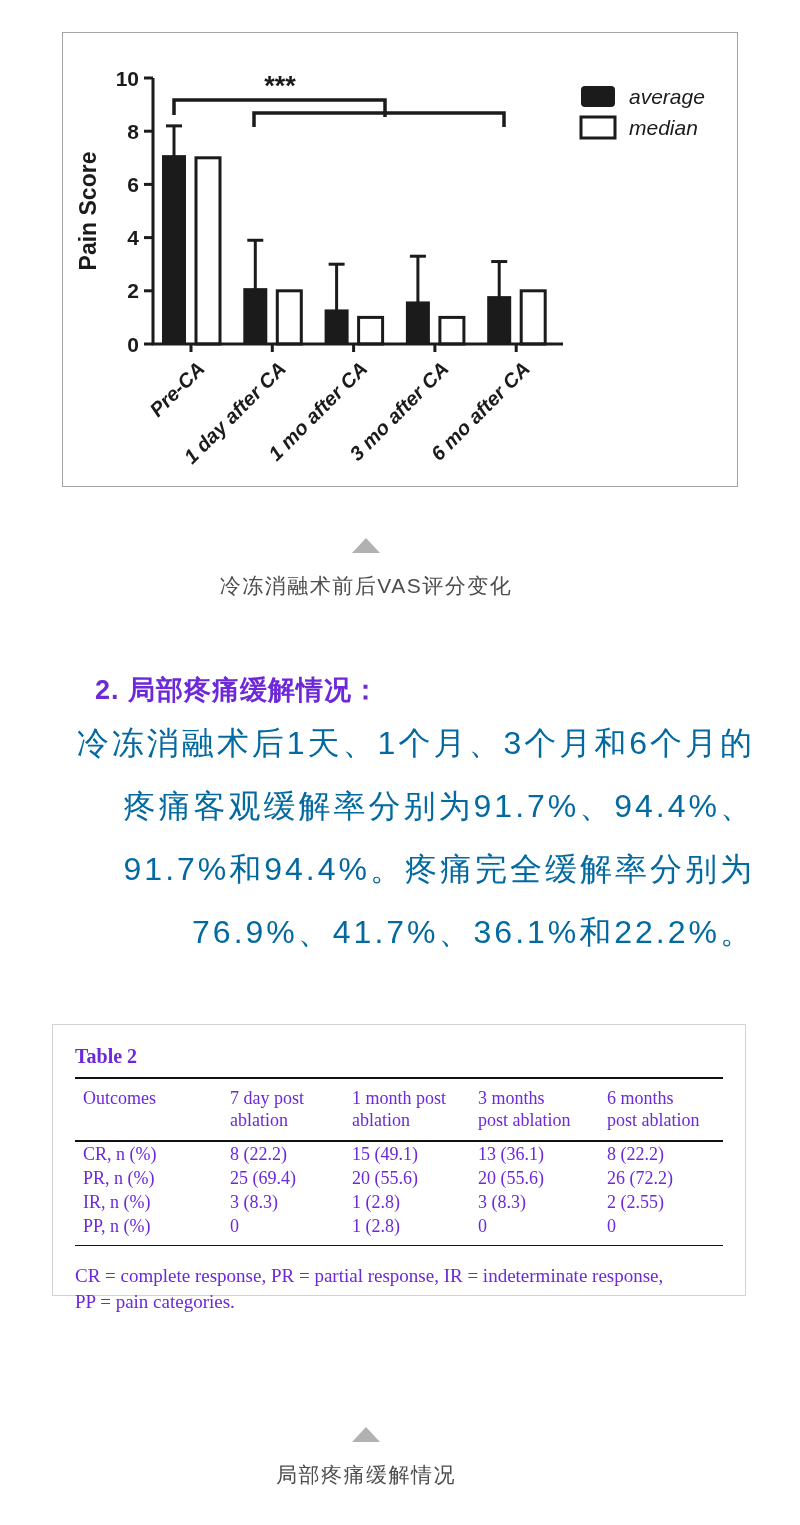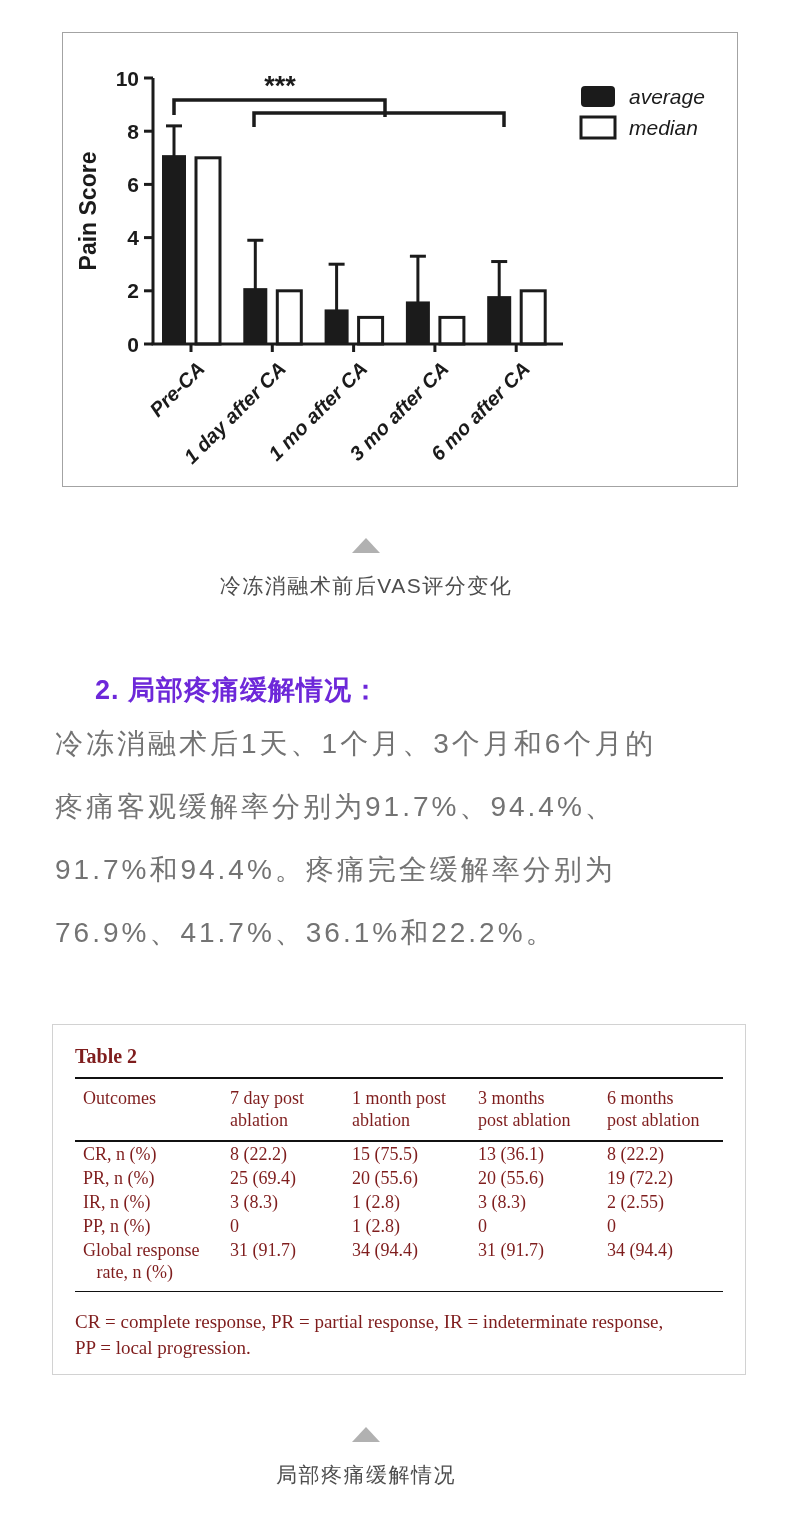--- a/index.html
+++ b/index.html
@@ -32,30 +32,30 @@
 
   
   .section-heading {
     position:absolute; left:55px; top:672px;
     font-size:27px; font-weight:bold; letter-spacing:1px;
     color:#6d28d9;
     margin-left:40px;
   }
   .body-paragraph {
     position:absolute; left:55px; top:712px; width:700px;
-    font-size:28px; letter-spacing:3px; line-height:63px; color:#737373;
+    font-size:32px; letter-spacing:3px; line-height:63px; color:#0369a1;text-align:right;
   }
 
   
   .table-card {
     position:absolute; left:52px; top:1024px;
-    width:694px; height:351px;
+    width:694px; height:272px;
     border:1px solid #d2d2d2; background:#ffffff;
     padding:16px 22px 0 22px;
-    font-family:"Liberation Serif", serif; color:#7f1d1d;
+    font-family:"Liberation Serif", serif; color:#6d28d9;
   }
   .table-title { font-size:20px; font-weight:bold; margin-top:4px; }
   .table-subtitle { font-size:19px; margin-top:5px; }
   table.data-table {
     width:100%; border-collapse:collapse; margin-top:9px;
     border-top:2.5px solid #111;
   }
   table.data-table th {
     font-weight:normal; font-size:18px; text-align:left;
     vertical-align:top; padding:8px 4px 9px 0;
@@ -185,58 +185,50 @@
           <th>3 months
 post ablation</th>
           <th>6 months
 post ablation</th>
         </tr>
       </thead>
     <tbody id="table-body">
         <tr>
           <td>CR, n (%)</td>
           <td>8 (22.2)</td>
-          <td>15 (75.5)</td>
+          <td>15 (49.1)</td>
           <td>13 (36.1)</td>
           <td>8 (22.2)</td>
         </tr>
         <tr>
           <td>PR, n (%)</td>
           <td>25 (69.4)</td>
           <td>20 (55.6)</td>
           <td>20 (55.6)</td>
-          <td>19 (72.2)</td>
+          <td>26 (72.2)</td>
         </tr>
         <tr>
           <td>IR, n (%)</td>
           <td>3 (8.3)</td>
           <td>1 (2.8)</td>
           <td>3 (8.3)</td>
           <td>2 (2.55)</td>
         </tr>
         <tr>
           <td>PP, n (%)</td>
           <td>0</td>
           <td>1 (2.8)</td>
           <td>0</td>
           <td>0</td>
         </tr>
-        <tr>
-          <td>Global response
-   rate, n (%)</td>
-          <td>31 (91.7)</td>
-          <td>34 (94.4)</td>
-          <td>31 (91.7)</td>
-          <td>34 (94.4)</td>
-        </tr>
       </tbody>
   </table>
   <div class="table-rule-bottom"></div>
   <div class="table-footnote" id="table-footnote">
       <div>CR = complete response, PR = partial response, IR = indeterminate response,</div>
-      <div>PP = local progression.</div>
+      <div>PP = pain categories.</div>
     </div>
 </div>
 
 <div class="fig-caption" style="top:1427px;">
   <div class="tri-up"></div>
   <span class="cap-text">局部疼痛缓解情况</span>
 </div>
 
 </body></html>

